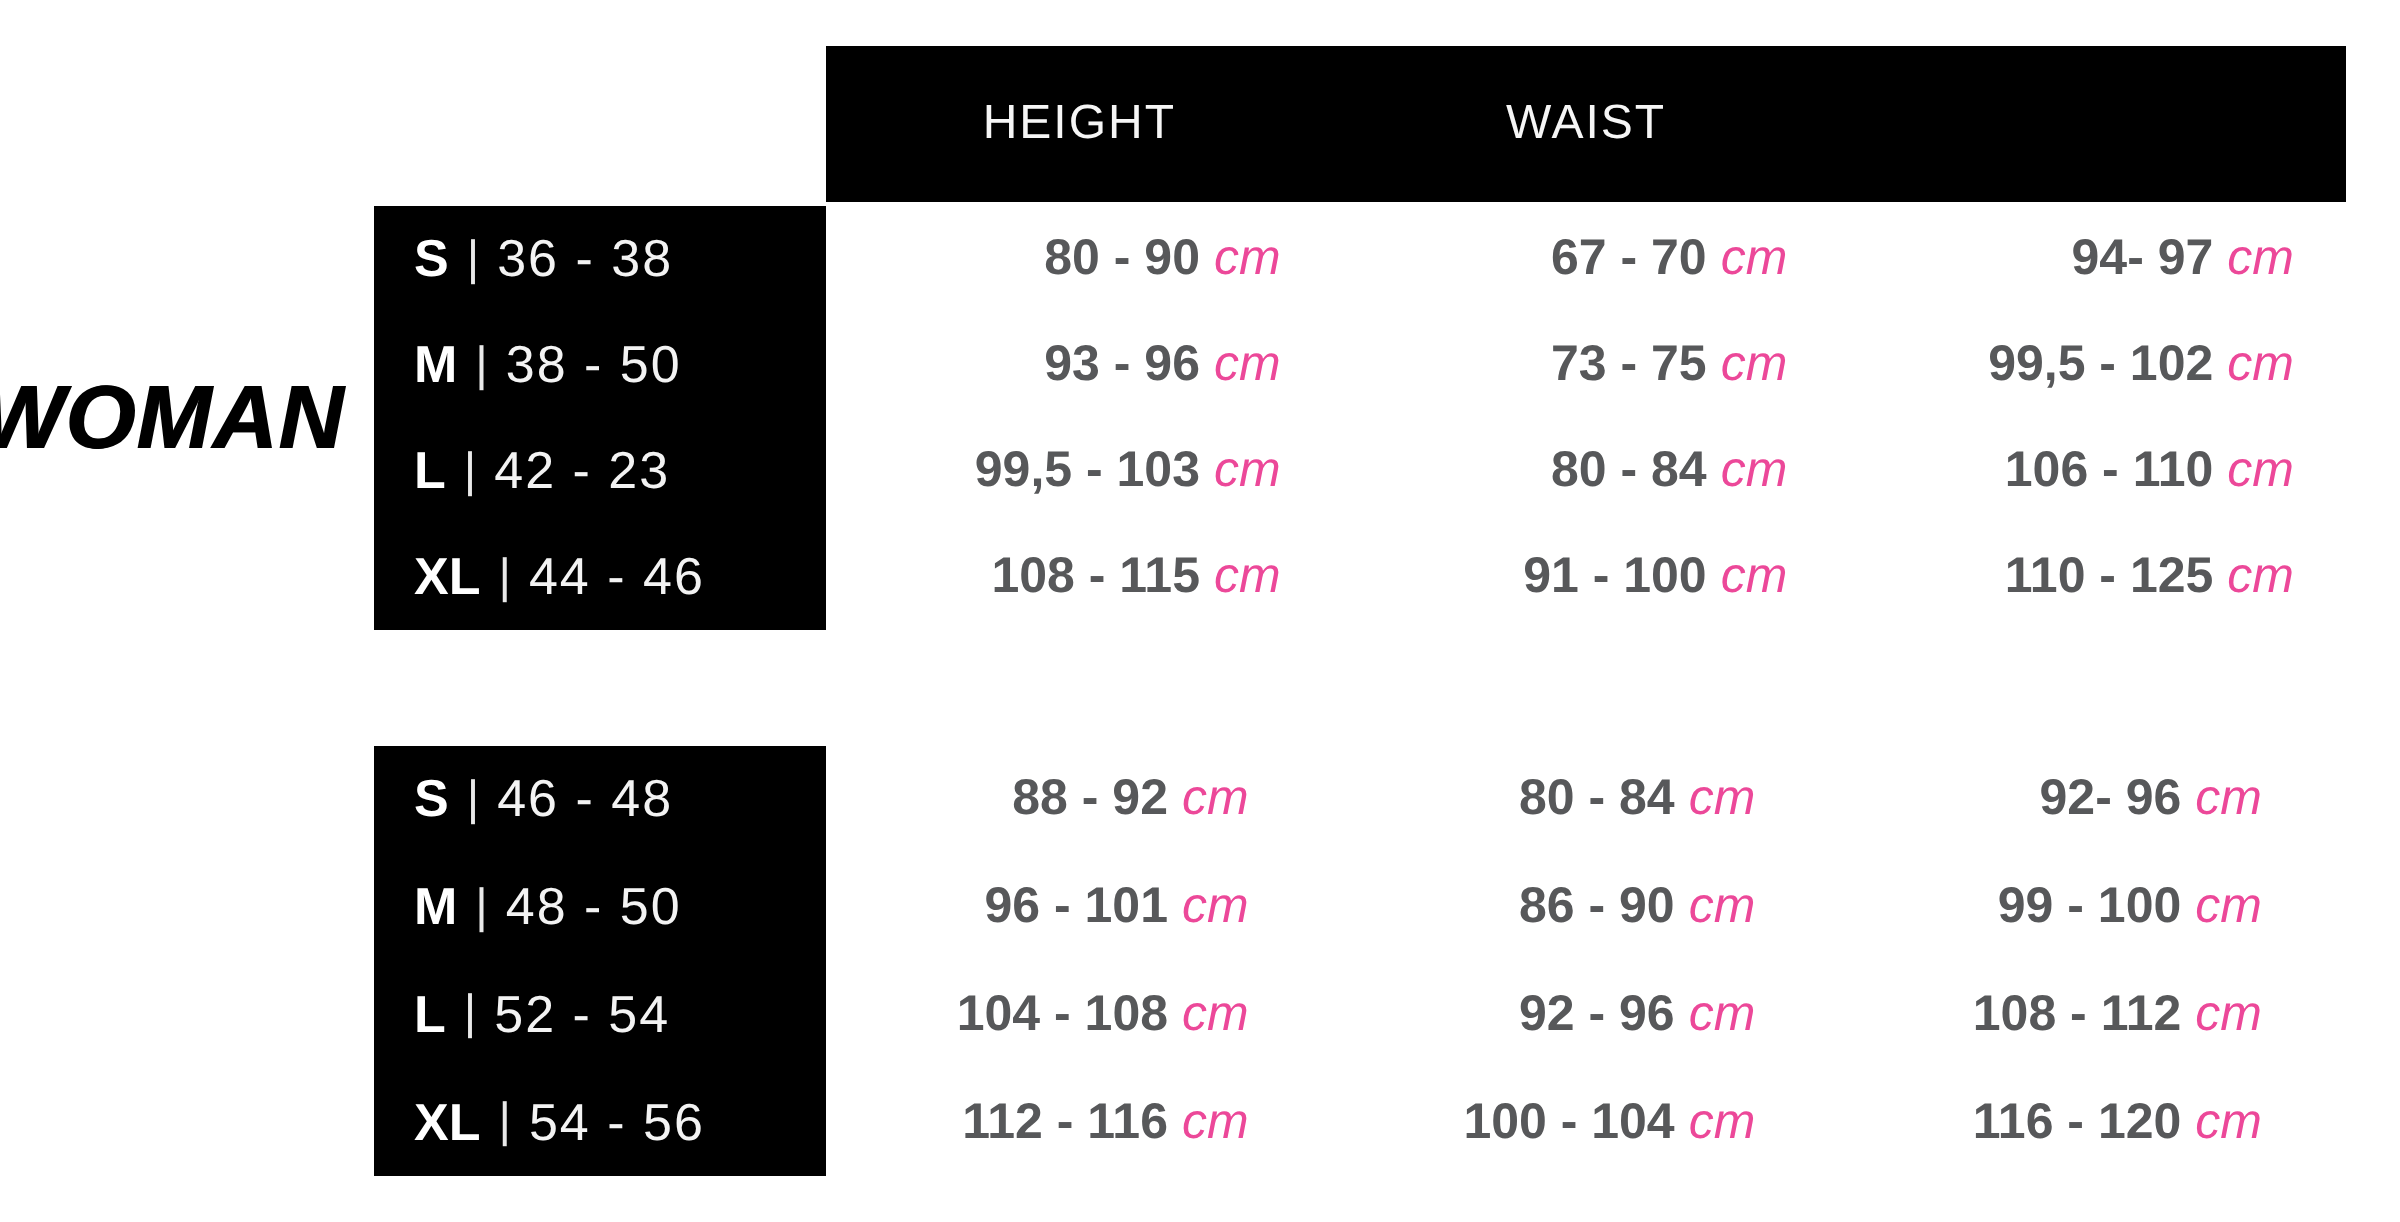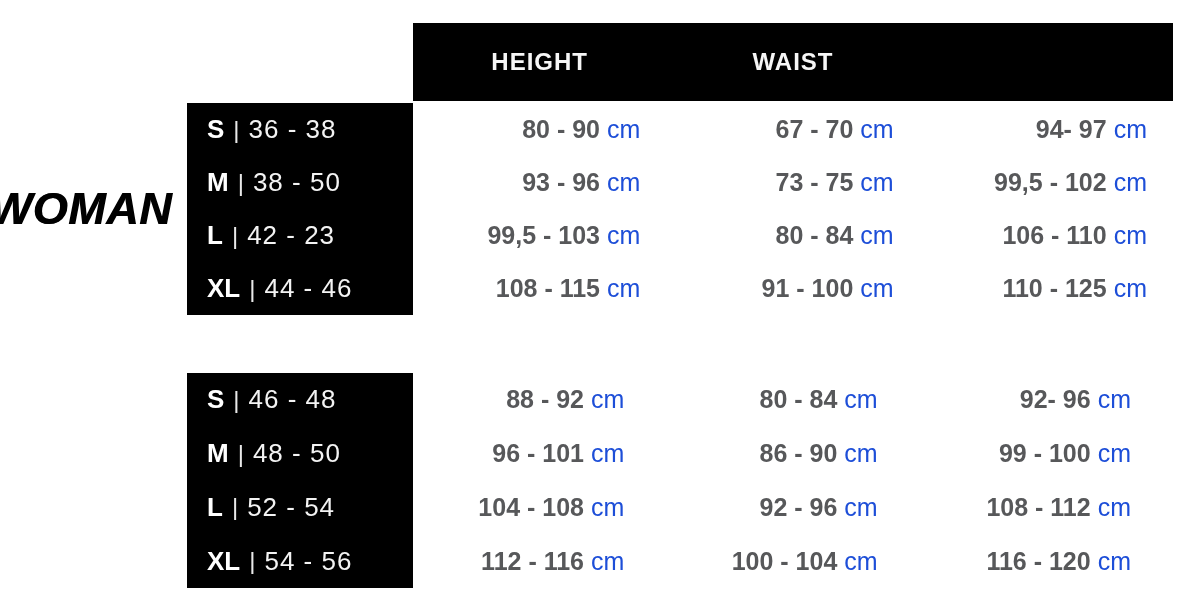--- a/index.html
+++ b/index.html
@@ -19,21 +19,21 @@
     width: 760px; height: 78px;
     background: #000000;
     display: grid;
     grid-template-columns: repeat(3, 1fr);
     align-items: center;
   }
   .col-header {
     text-align: center;
     color: #f6f6f6;
     font-size: 24px;
-    font-weight: 700;
+    font-weight: 400;
     letter-spacing: 1px;
   }
 
   
   .size-box {
     position: absolute;
     left: 187px;
     width: 226px;
     background: #000000;
     display: grid;
@@ -77,21 +77,21 @@
   .man-values   { top: 373px; height: 215px; }
 
   .value-cell {
     display: flex;
     align-items: center;
     justify-content: flex-end;
     padding-right: 42px;
     white-space: nowrap;
   }
   .num  { font-weight: 700; color: #57585a; font-size: 25px; }
-  .unit { font-weight: 400; color: #1d4ed8; font-size: 25px; margin-left: 7px; }
+  .unit { font-weight: 400; color: #ec4899; font-size: 25px; margin-left: 7px; font-style: italic; }
 
   
   .section-label {
     position: absolute;
     left: 0;
     width: 172px;
     display: flex;
     align-items: center;
     justify-content: flex-end;
     font-size: 45px;

